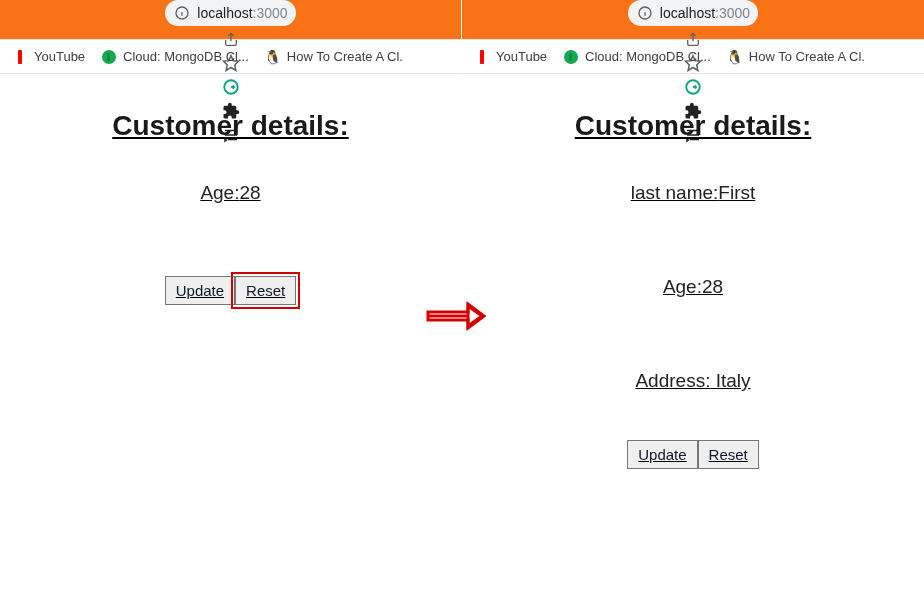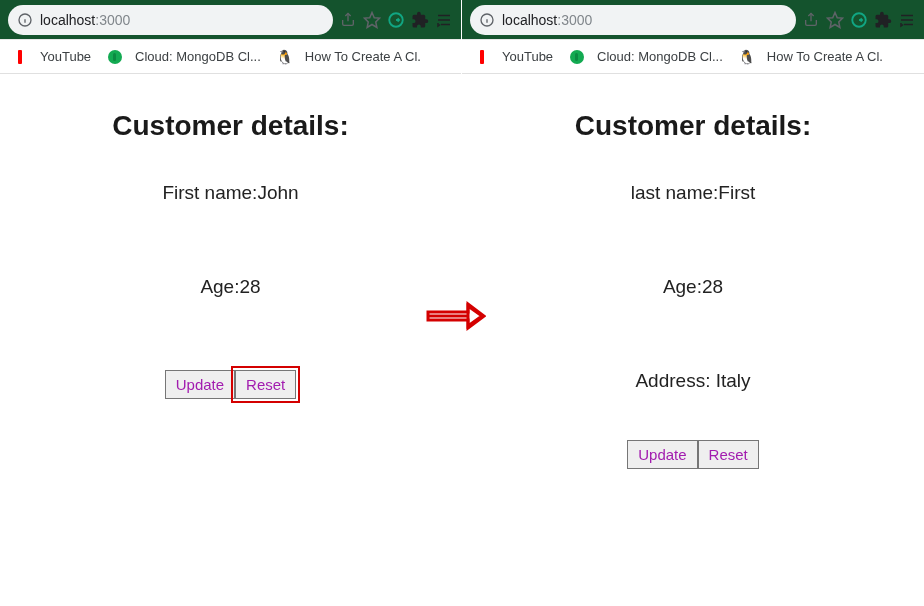--- a/index.html
+++ b/index.html
@@ -19,26 +19,27 @@
     .pane {
       width: 462px;
       background: #fff;
       position: relative;
     }
     .pane:first-child {
       border-right: 1px solid #fff;
     }
     .address-bar {
       height: 40px;
-      background: #14532d;
+      background: #f97316;
       display: flex;
       align-items: center;
       padding: 0 8px;
       border-bottom: 1px solid #e8e8e8;
       gap: 6px;
+      flex-direction: column;
     }
     .url-box {
       flex: 1;
       display: flex;
       align-items: center;
       gap: 6px;
       padding: 4px 8px;
       background: #f1f3f4;
       border-radius: 16px;
       height: 30px;
@@ -57,35 +58,36 @@
       align-items: center;
       padding: 0 6px;
       border-bottom: 1px solid #e0e0e0;
       gap: 4px;
       font-size: 13px;
       color: #3c4043;
     }
     .bm-item {
       display: flex;
       align-items: center;
-      gap: 12px;
+      gap: 6px;
       padding: 4px 6px;
       border-radius: 4px;
       cursor: pointer;
       white-space: nowrap;
     }
     .bm-item .bm-icon { width: 16px; height: 16px; display: inline-flex; align-items: center; justify-content: center; }
     .bm-item .bm-text { max-width: 140px; overflow: hidden; text-overflow: ellipsis; }
     .yt-red { width: 4px; height: 14px; background: #ff0000; border-radius: 1px; }
     .mongo { width: 14px; height: 14px; background: #13aa52; border-radius: 50%; position: relative; }
     .mongo::after { content: ""; position: absolute; left: 5px; top: 3px; width: 3px; height: 8px; background: #0b8a42; border-radius: 2px; }
     .penguin { font-size: 14px; }
     .page {
       padding: 20px 1px;
       text-align: center;
+      text-decoration: underline;
     }
     .page h1 {
       font-size: 28px;
       font-weight: 700;
       color: #1a1a1a;
       margin-top: 16px;
       margin-bottom: 40px;
     }
     .field {
       font-size: 19px;
@@ -98,21 +100,21 @@
       justify-content: center;
       gap: 0;
     }
     .buttons button {
       font-size: 15px;
       padding: 5px 10px;
       background: #efefef;
       border: 1px solid #767676;
       cursor: pointer;
       font-family: inherit;
-      color: #a21caf;
+      color: #0f172a;
     }
     .reset-highlight {
       outline: 2px solid #d40000;
       outline-offset: 2px;
     }
     .arrow {
       position: absolute;
       left: 426px;
       top: 300px;
       width: 60px;
@@ -186,21 +188,20 @@
         <span class="bm-text">Cloud: MongoDB Cl...</span>
       </div>
       <div class="bm-item">
         <span class="bm-icon penguin">🐧</span>
         <span class="bm-text">How To Create A Cl.</span>
       </div>
     </div>
 
     <div class="page">
       <h1>Customer details:</h1>
-      <div class="field"><span>First name:</span><span>John</span></div>
       <div class="field"><span>Age:</span><span>28</span></div>
       <div class="buttons">
         <button>Update</button>
         <button class="reset-highlight">Reset</button>
       </div>
     </div>
   </div>
 
   <div class="pane">
     <div class="address-bar">

